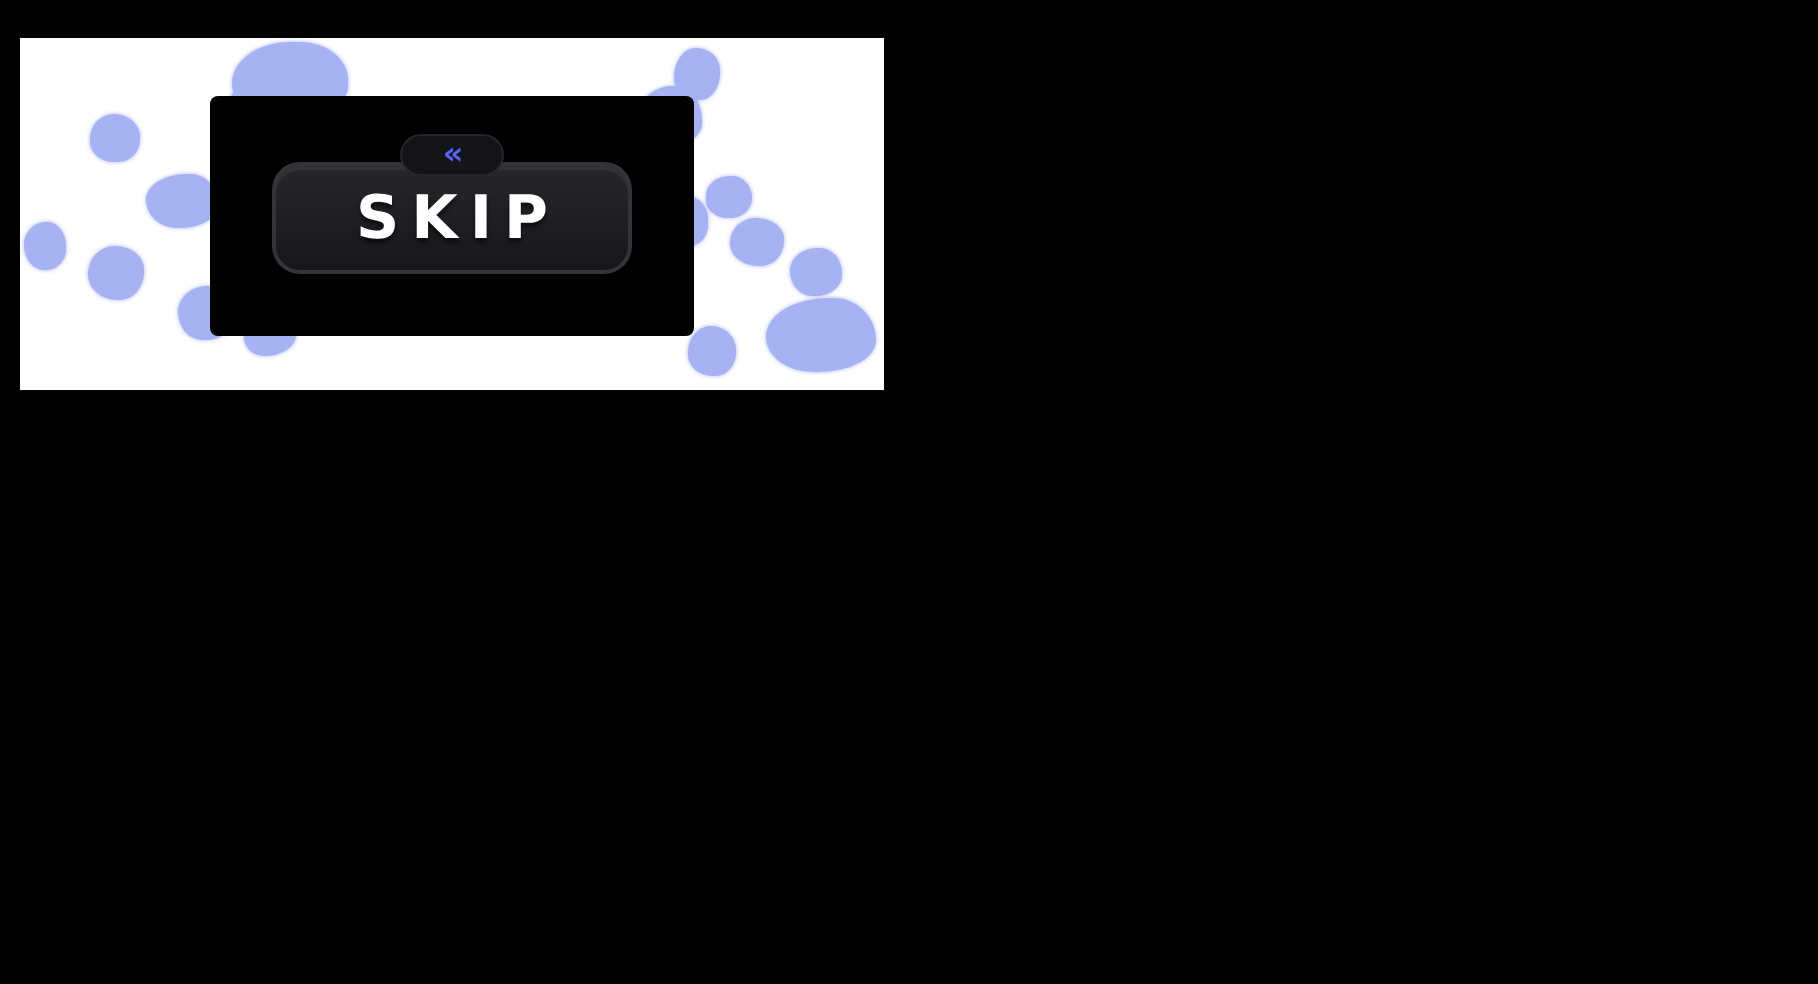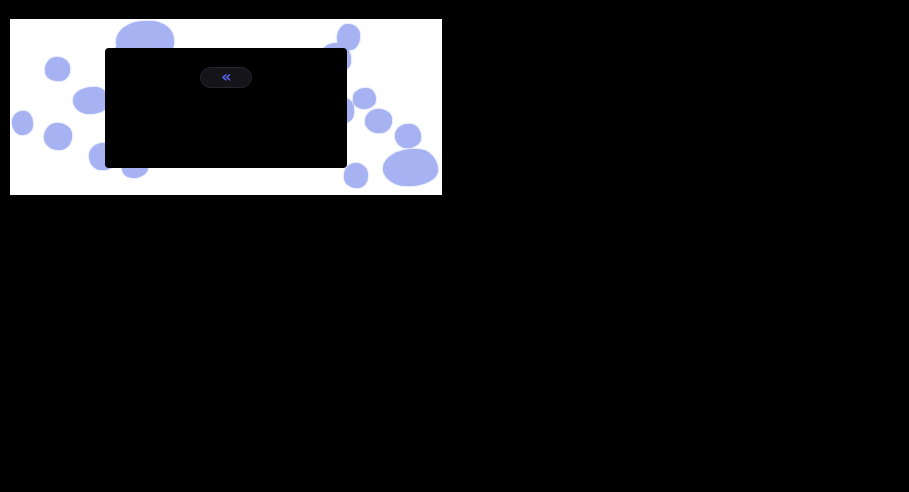--- a/index.html
+++ b/index.html
@@ -104,15 +104,16 @@
   <div class="blob" style="left:343px;top:69px;width:23px;height:21px;border-radius:55% 45% 50% 50% / 50% 55% 50% 45%"></div>
   <div class="blob" style="left:355px;top:90px;width:27px;height:24px;border-radius:50% 55% 45% 55% / 55% 45% 55% 50%"></div>
   <div class="blob" style="left:385px;top:105px;width:26px;height:24px;border-radius:55% 45% 55% 45% / 50% 55% 45% 55%"></div>
   <div class="blob" style="left:373px;top:130px;width:55px;height:37px;border-radius:60% 40% 55% 45% / 55% 60% 45% 50%"></div>
   <div class="blob" style="left:334px;top:144px;width:24px;height:25px;border-radius:50% 55% 45% 55% / 55% 50% 50% 45%"></div>
 
   <div class="skip-overlay">
     <div class="collapse-pill">
       <span class="chevrons">«</span>
     </div>
+    <button class="skip-btn">SKIP</button>
   </div>
 
 </div>
 
 </body></html>

